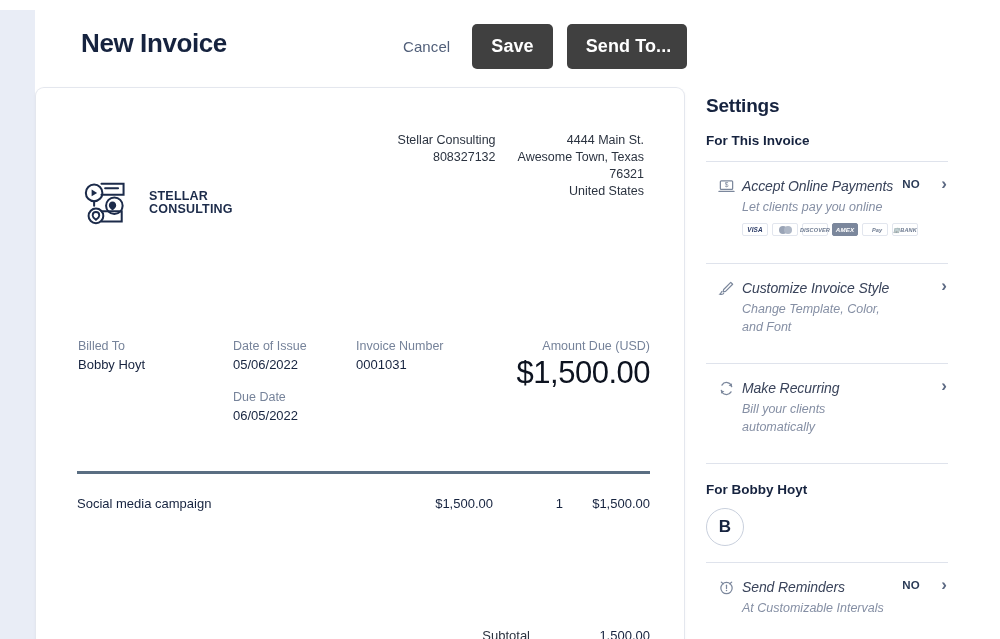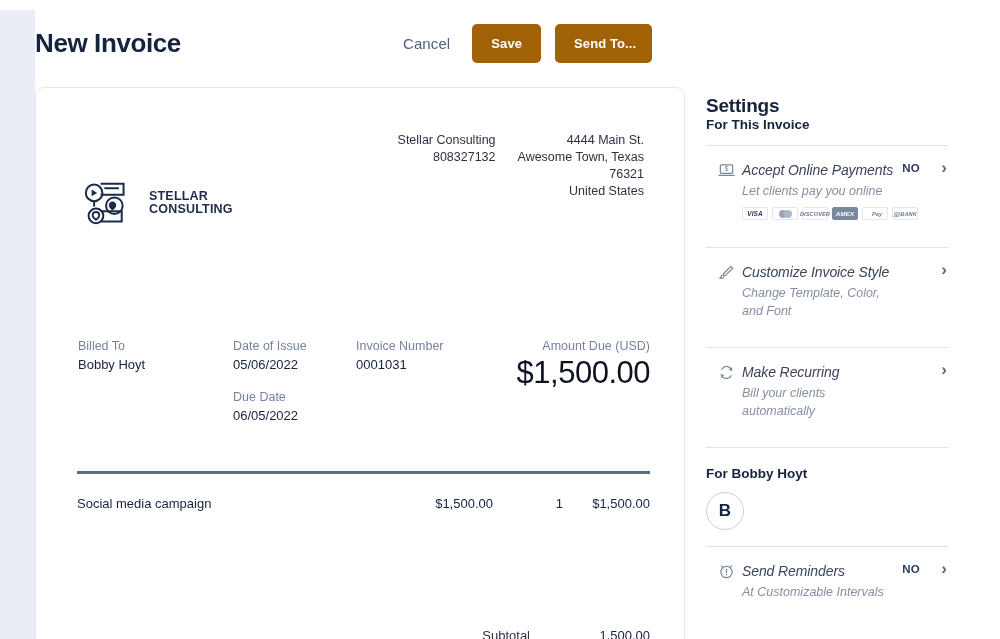--- a/index.html
+++ b/index.html
@@ -23,35 +23,36 @@
 
   
   .topbar {
     position: absolute; left: 35px; top: 0; width: 965px; height: 87px;
     background: #ffffff;
   }
   .page-title {
     position: absolute; left: 0px; top: 28px;
     font-size: 26px; font-weight: bold; color: #16233f;
     letter-spacing: -0.4px;
+    padding-left: 46px;
   }
   .topbar-actions {
     position: absolute; left: 360px; top: 24px;
     display: flex; align-items: center; gap: 14px;
   }
   .btn-cancel {
     background: none; border: none;
     font-family: "Liberation Sans", sans-serif;
     font-size: 15px; color: #52607a; font-weight: normal;
     padding: 10px 8px; cursor: pointer; letter-spacing: 0.1px;
   }
   .btn-green {
-    background: #a16207; border: none; border-radius: 5px;
+    background: #404040; border: none; border-radius: 5px;
     font-family: "Liberation Sans", sans-serif;
-    color: #ffffff; font-size: 13px; font-weight: bold;
+    color: #ffffff; font-size: 18px; font-weight: bold;
     padding: 12px 19px; cursor: pointer; letter-spacing: 0.1px;
   }
   .btn-send { padding-right: 16px; }
 
   
   .invoice-card {
     position: absolute; left: 35px; top: 87px;
     width: 650px; height: 560px;
     background: #ffffff;
     border: 1px solid #e4e7ee;
@@ -99,21 +100,21 @@
 
   .totals { position: absolute; left: 41px; top: 540px; width: 573px; font-size: 13px; color: #16233f; }
   .tot-label { position: absolute; right: 120px; top: 0; color: #2b3340; }
   .tot-value { position: absolute; right: 0; top: 0; }
 
   
   .settings {
     position: absolute; left: 706px; top: 95px; width: 242px;
   }
   .settings-title { font-size: 19px; font-weight: bold; color: #16233f; letter-spacing: -0.2px; }
-  .settings-sub { font-size: 13.5px; font-weight: bold; color: #16233f; margin-top: 0; }
+  .settings-sub { font-size: 13.5px; font-weight: bold; color: #16233f; margin-top: 16px; }
   .divider { height: 1px; background: #dfe3ec; margin-top: 13px; }
 
   .srow { position: relative; padding: 15px 0 14px 0; }
   .srow-icon {
     position: absolute; left: 12px; top: 16px; width: 17px; height: 17px;
     color: #7b879c;
   }
   .srow-main { margin-left: 36px; padding-right: 52px; font-style: italic; }
   .srow-title { font-size: 14px; color: #39435a; line-height: 19px; letter-spacing: -0.1px; }
   .srow-desc { font-size: 12.5px; color: #858fa4; line-height: 18px; margin-top: 2px; }

